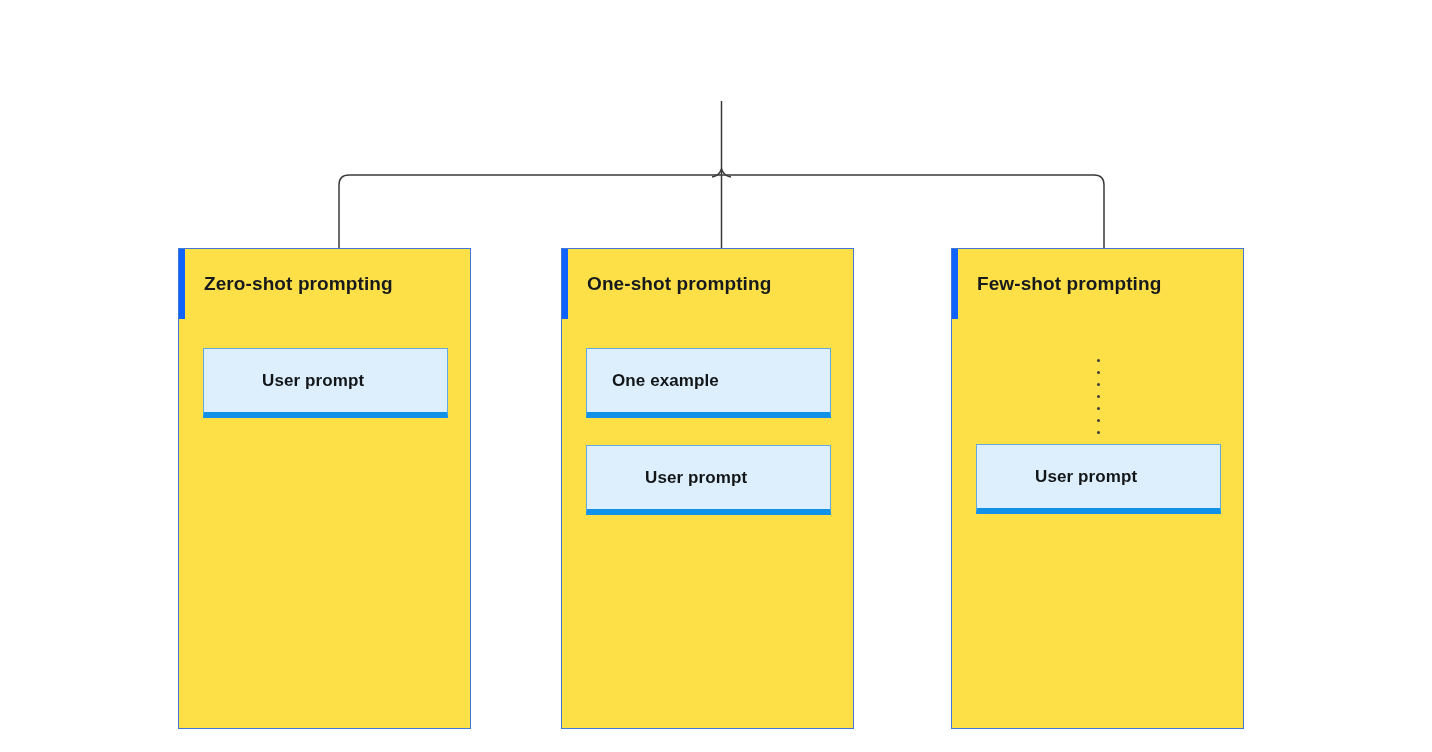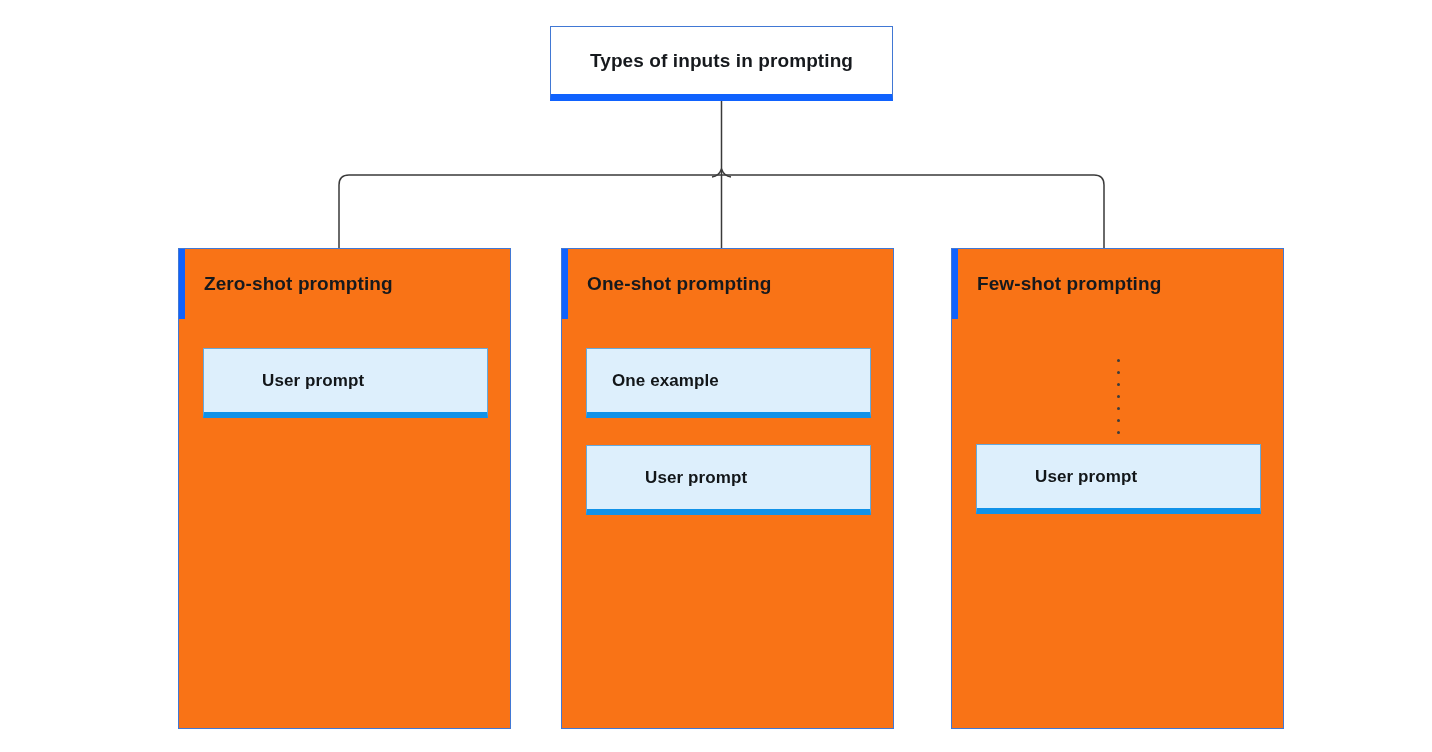--- a/index.html
+++ b/index.html
@@ -49,24 +49,24 @@
     font-weight: bold;
     color: #16191d;
     letter-spacing: 0.1px;
     white-space: nowrap;
   }
 
   
   .column {
     position: absolute;
     top: 248px;
-    width: 333px;
+    width: 293px;
     height: 481px;
     box-sizing: border-box;
-    background: #f97316;
+    background: #fde047;
     border: 1.4px solid #4178d4;
   }
   .col-0 { left: 178px; }
   .col-1 { left: 561px; }
   .col-2 { left: 943px; margin-left: 8px; }
 
   .col-accent {
     position: absolute;
     left: 0px;
     top: 0px;
@@ -146,23 +146,20 @@
 
     <path d="M 721.5 175 L 349 175 Q 339 175 339 185 L 339 248" fill="none" stroke="#3a3a3a" stroke-width="1.5"></path>
 
     <path d="M 721.5 175 L 721.5 248" fill="none" stroke="#3a3a3a" stroke-width="1.5"></path>
 
     <path d="M 721.5 175 L 1094 175 Q 1104 175 1104 185 L 1104 248" fill="none" stroke="#3a3a3a" stroke-width="1.5"></path>
 
     <path d="M 712 177 Q 719 176 721.5 169 Q 724 176 731 177" fill="none" stroke="#3a3a3a" stroke-width="1.5"></path>
   </svg>
 
-  <div class="root-box">
-    <div class="root-title">Types of inputs in prompting</div>
-  </div>
 
   <div class="column col-0">
     <div class="col-accent"></div>
     <div class="col-heading">Zero-shot prompting</div>
     <div class="items">
       <div class="item solid last">
         <span class="label">User prompt</span>
       </div>
     </div>
   </div>

